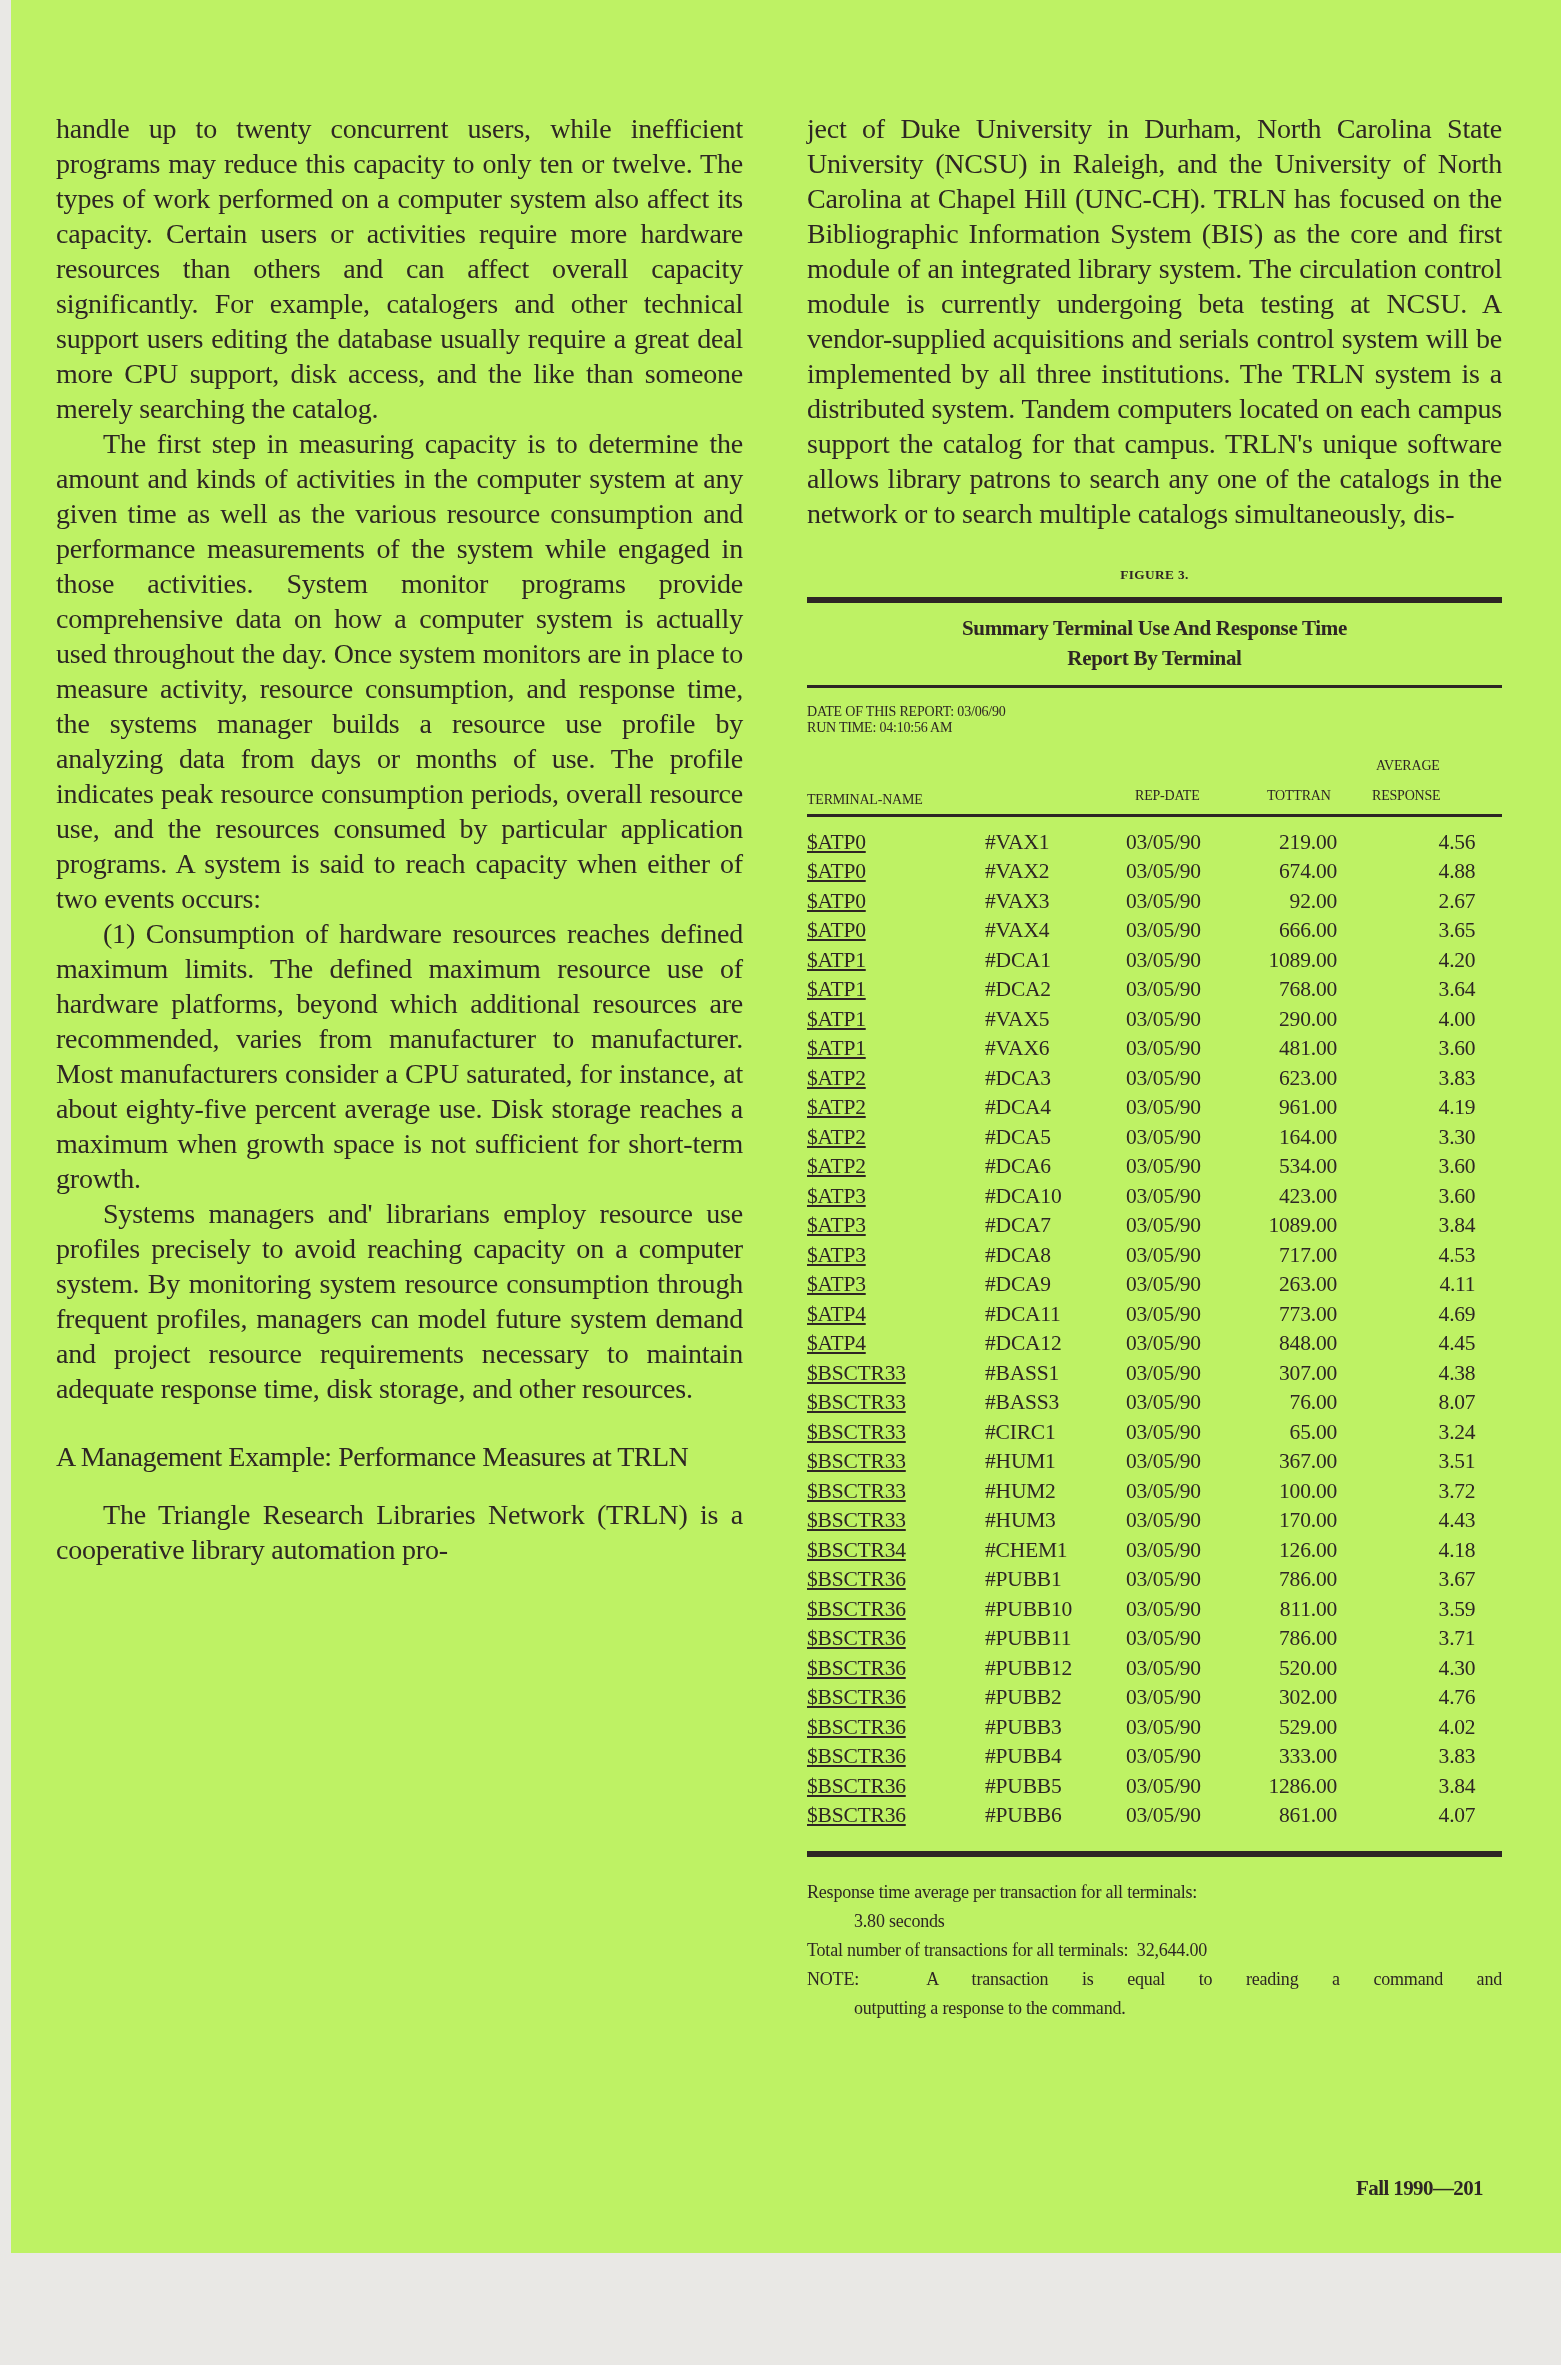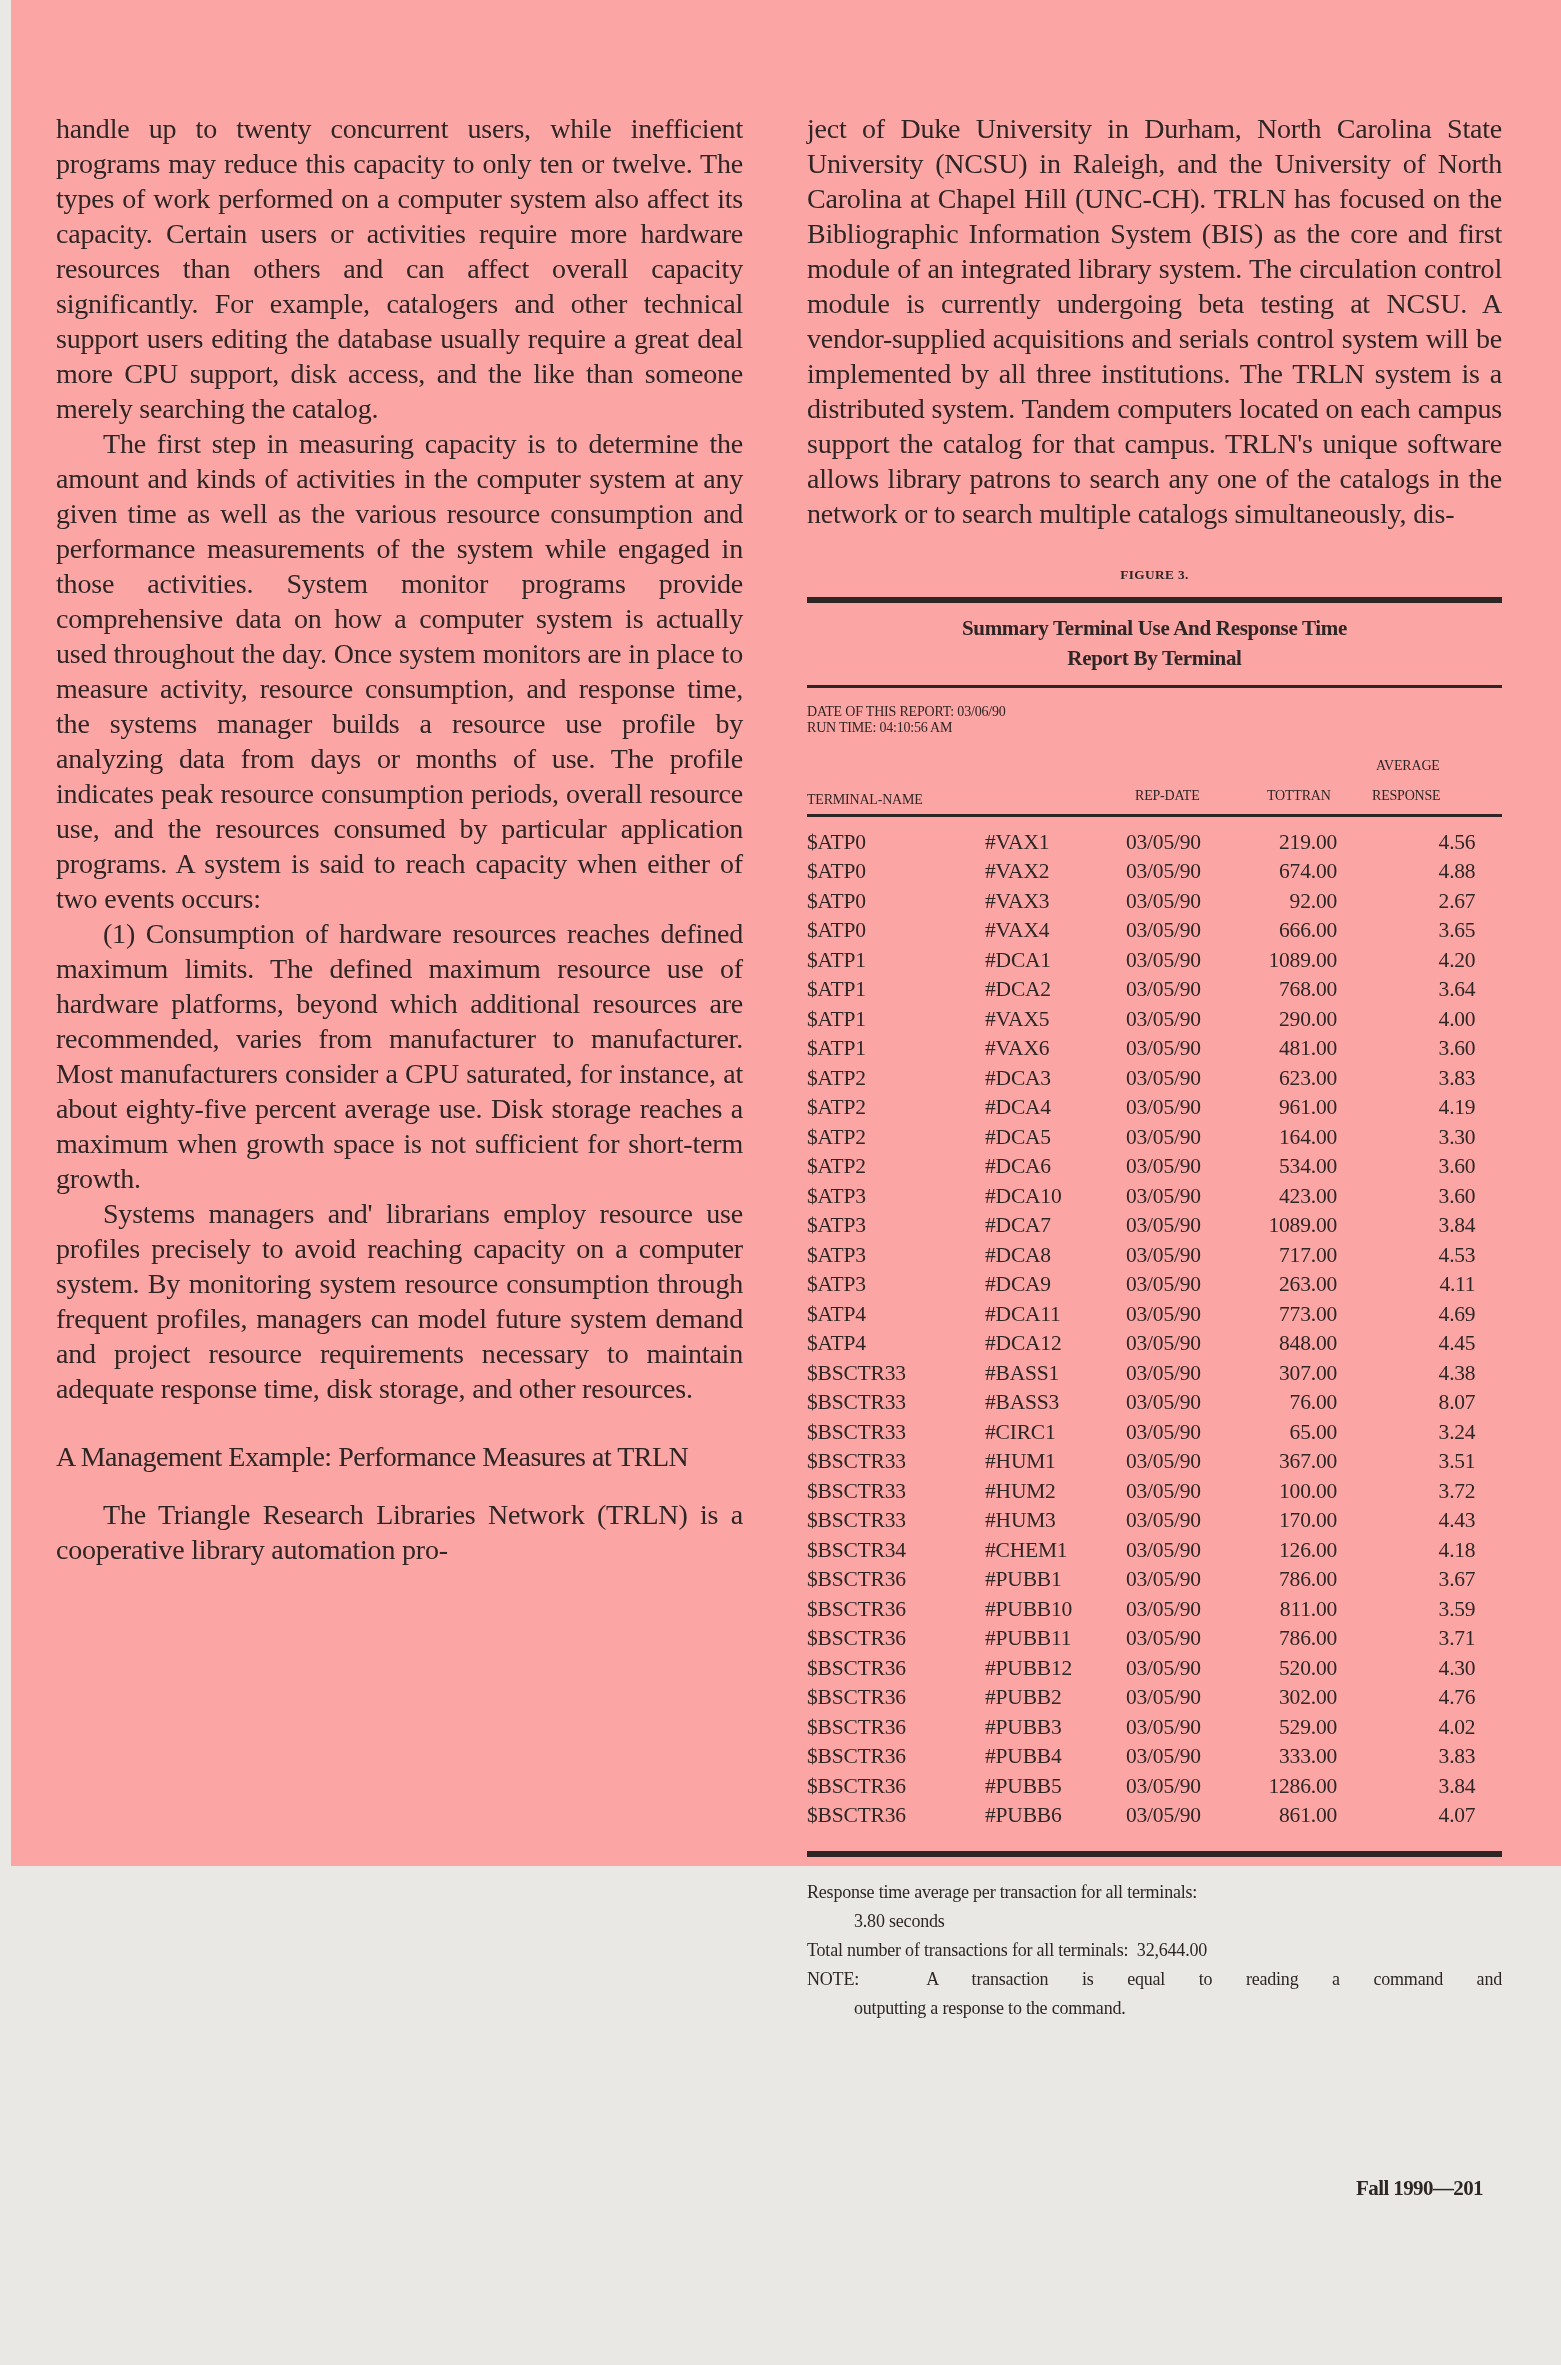--- a/index.html
+++ b/index.html
@@ -1,35 +1,35 @@
 <!DOCTYPE html>
 <html style="font-size:12.5px"><head>
 <meta charset="utf-8">
 <style>
   html, body { margin:0; padding:0; }
   body {
     width:1562px; height:2366px; background:#e9e8e5; position:relative; overflow:hidden;
     font-family:"Liberation Serif","DejaVu Serif",serif; color:#2e2624;
   }
-  .page { position:absolute; left:11px; top:0; width:1551px; height:1866px; background:#fca5a5; }
+  .page { position:absolute; left:11px; top:0; width:1551px; height:2253px; background:#bef264; }
   .col-left { position:absolute; left:45px; top:111px; width:687px; }
   .col-right { position:absolute; left:796px; top:111px; width:695px; }
   .body-text { font-size:28px; line-height:35px; text-align:justify; margin:0; letter-spacing:-0.2px; }
   .body-text.indent { text-indent:47px; }
   .heading { font-weight:normal; font-size:28px; line-height:36px; margin:33px 0 22px 0; letter-spacing:-0.5px; }
   .figure-label { text-align:center; font-size:13.3px; font-weight:bold; margin-top:36px; letter-spacing:0.4px; }
   .rule-thick { height:6.2px; background:#2e2624; margin-top:14px; }
   .rule-mid { height:3.1px; background:#2e2624; }
   .fig-title { text-align:center; font-weight:bold; font-size:21px; line-height:30px; margin:9.4px 0 12.5px 0; letter-spacing:-0.3px; }
   .report-meta { display:flex; justify-content:space-between; font-size:14px; margin-top:15.6px; letter-spacing:-0.2px;flex-direction:column; }
   .col-headers { position:relative; height:78px; font-size:14px; letter-spacing:-0.2px; }
   .col-headers span { position:absolute; }
   table.report { border-collapse:collapse; width:100%; font-size:21.5px; margin-top:11px; letter-spacing:-0.2px; }
   table.report td { padding:0; height:29.5px; line-height:29.5px; white-space:nowrap; }
-  td.c-term { width:178px; }
+  td.c-term { width:178px;text-decoration:underline; }
   td.c-dev { width:141px; }
   td.c-date { width:95px; text-align:left; }
   td.c-tot { width:116px; text-align:right; }
   td.c-resp { text-align:right; padding-right:26.6px !important; }
   .summary { font-size:18px; line-height:29px; letter-spacing:-0.2px; margin-top:21px; }
   .summary .indent { padding-left:47px; }
   .page-footer { position:absolute; right:79px; top:2176px; font-size:21px; font-weight:bold; letter-spacing:-0.6px; }
 </style>
 </head>
 <body>

